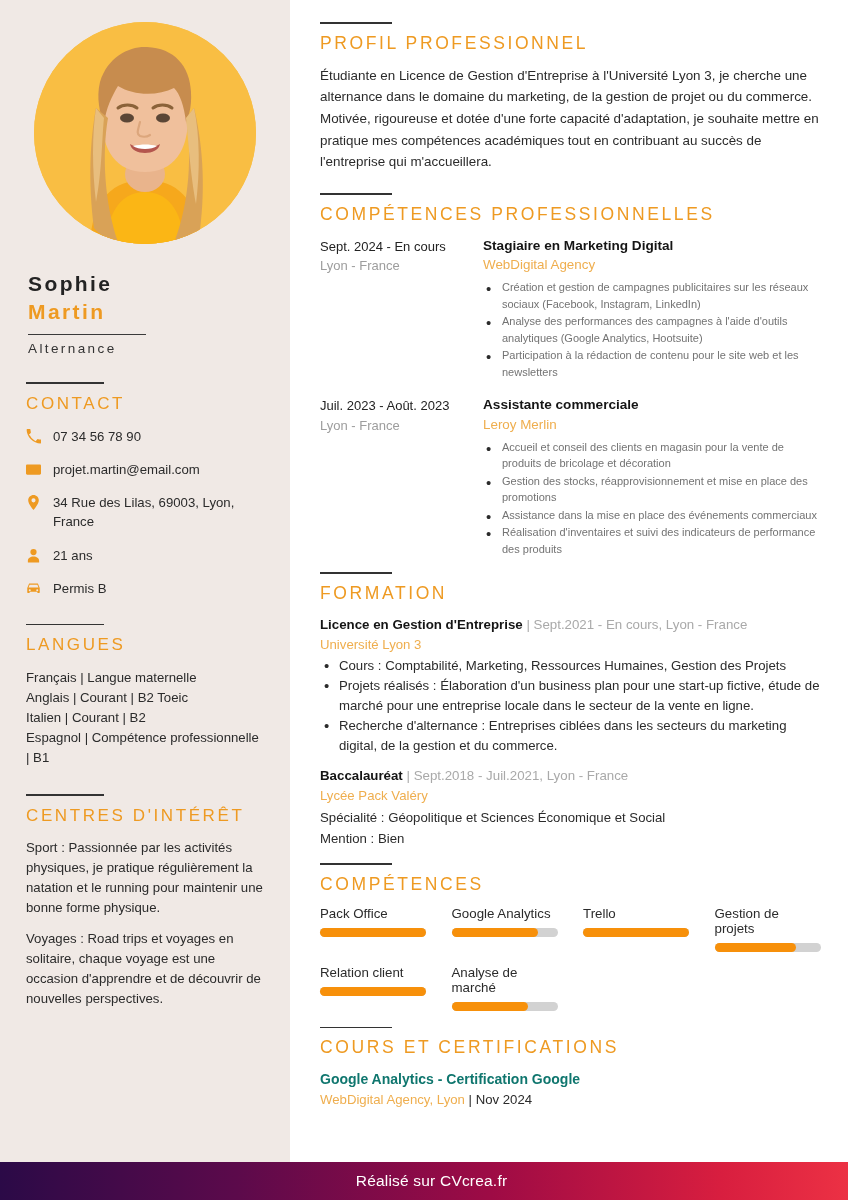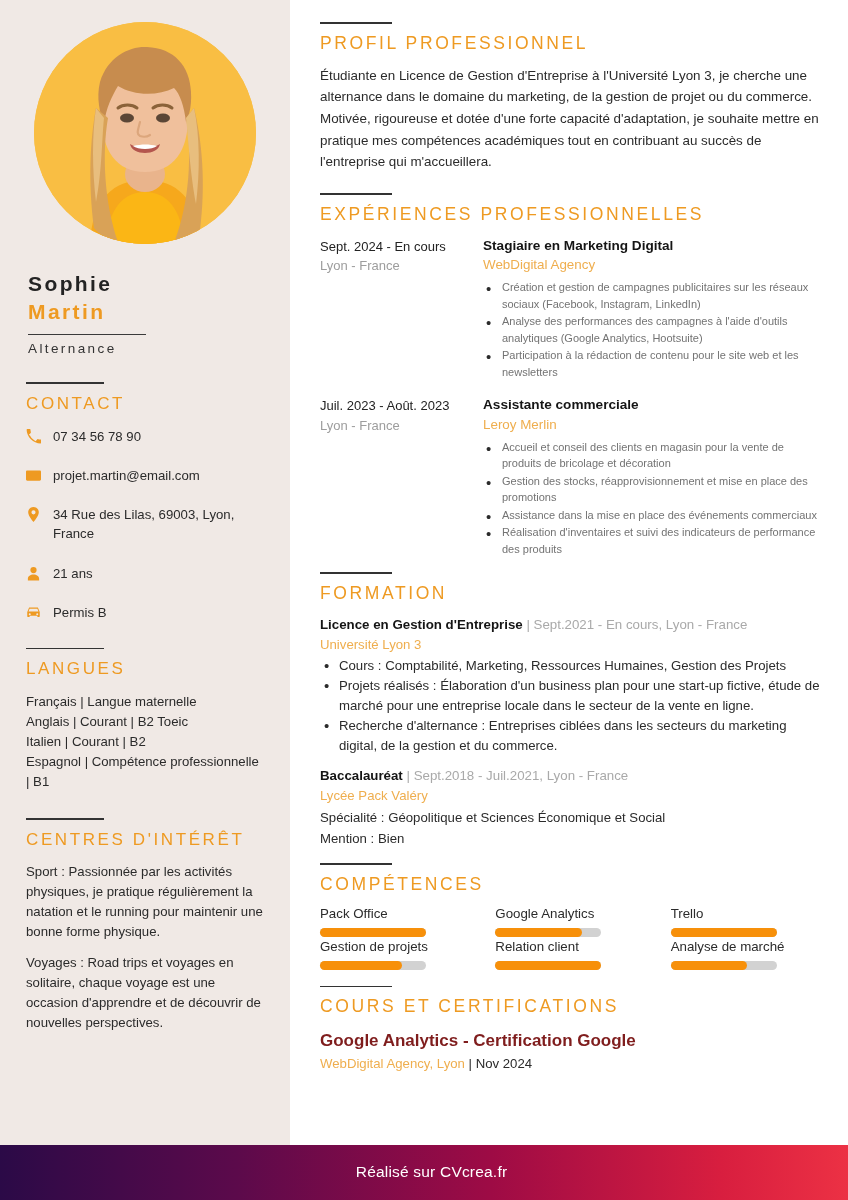--- a/index.html
+++ b/index.html
@@ -32,21 +32,21 @@
   .lname { color: #EE9A22; }
   .role-rule { width: 118px; height: 1.5px; background: #3a3a3a; margin: 7px 0 6px 0; }
   .role { font-size: 13.5px; letter-spacing: 2.4px; color: #333; }
 
   .sec { margin-top: 26px; }
   .sec-rule { width: 78px; height: 1.6px; background: #333; margin-bottom: 9px; }
   .sec-title {
     color: #EE9A22; font-size: 17px; letter-spacing: 2.6px; font-weight: 500; line-height: 1.25;
   }
 
-  .contact-list { margin-top: 13px; display: flex; flex-direction: column; gap: 20px; }
+  .contact-list { margin-top: 13px; display: flex; flex-direction: column; gap: 14px; }
   .contact-item { display: flex; gap: 11px; align-items: flex-start; }
   .c-icon { width: 16px; min-width: 16px; padding-top: 2px; }
   .c-icon svg { display: block; width: 15px; height: 15px; fill: #EE9A22; }
   .c-text { font-size: 13.2px; color: #2b2b2b; line-height: 1.45; }
 
   .lang-list { margin-top: 12px; font-size: 13.2px; color: #2b2b2b; line-height: 1.52; }
 
   .interest-list { margin-top: 12px; display: flex; flex-direction: column; gap: 11px; }
   .interest-p { font-size: 13.2px; color: #2b2b2b; line-height: 1.52; }
 
@@ -85,34 +85,34 @@
   .edu-ul { list-style: none; }
   .edu-ul li {
     font-size: 13.2px; color: #2b2b2b; line-height: 1.5;
     padding-left: 19px; position: relative;
   }
   .edu-ul li::before {
     content: "•"; position: absolute; left: 4px; top: -1px; font-size: 15px; color: #2b2b2b;
   }
 
   .skills-grid {
-    display: grid; grid-template-columns: repeat(3, 1fr); gap: 2px 24px; margin-bottom: 16px;
+    display: grid; grid-template-columns: repeat(4, 1fr); gap: 13px 24px; margin-bottom: 16px;
   }
   .skill-name { font-size: 13.3px; color: #2b2b2b; margin-bottom: 7px; }
   .bar-track { height: 9px; border-radius: 5px; background: #D2D2D2; width: 106px; }
   .bar-fill { height: 9px; border-radius: 5px; background: #F7900A; }
 
-  .cert-title { font-size: 17px; font-weight: 700; color: #7f1d1d; line-height: 1.5; }
+  .cert-title { font-size: 14px; font-weight: 700; color: #0f766e; line-height: 1.5; }
   .cert-sub { font-size: 13.2px; line-height: 1.5; }
   .cert-org { color: #EFAE4E; }
   .cert-date { color: #2b2b2b; }
 
   
   .footer {
-    height: 56px; width: 848px;
+    height: 38px; width: 848px;
     background: linear-gradient(90deg, #2B0A47 0%, #5C0A4B 28%, #9E0B45 58%, #D81E3F 85%, #EC3144 100%);
     display: flex; align-items: center; justify-content: center; padding-left: 15px;
   }
   .footer-text { color: #fff; font-size: 15.5px; letter-spacing: .2px; }
 </style>
 </head>
 <body>
 
 <div class="page">
   <div class="body-row">
@@ -232,21 +232,21 @@
     <main class="main">
 
       <section class="m-sec">
         <div class="m-rule"></div>
         <h2 class="m-title">PROFIL PROFESSIONNEL</h2>
         <p class="profile-text">Étudiante en Licence de Gestion d'Entreprise à l'Université Lyon 3, je cherche une alternance dans le domaine du marketing, de la gestion de projet ou du commerce. Motivée, rigoureuse et dotée d'une forte capacité d'adaptation, je souhaite mettre en pratique mes compétences académiques tout en contribuant au succès de l'entreprise qui m'accueillera.</p>
       </section>
 
       <section class="m-sec" style="margin-top:20px">
         <div class="m-rule"></div>
-        <h2 class="m-title">EXPÉRIENCES PROFESSIONNELLES</h2>
+        <h2 class="m-title">COMPÉTENCES PROFESSIONNELLES</h2>
 
         <div class="xp">
           <div class="xp-left">
             <div class="xp-date">Sept. 2024 - En cours</div>
             <div class="xp-loc">Lyon - France</div>
           </div>
           <div class="xp-right">
             <div class="xp-role">Stagiaire en Marketing Digital</div>
             <div class="xp-comp">WebDigital Agency</div>
             <ul class="xp-ul">

